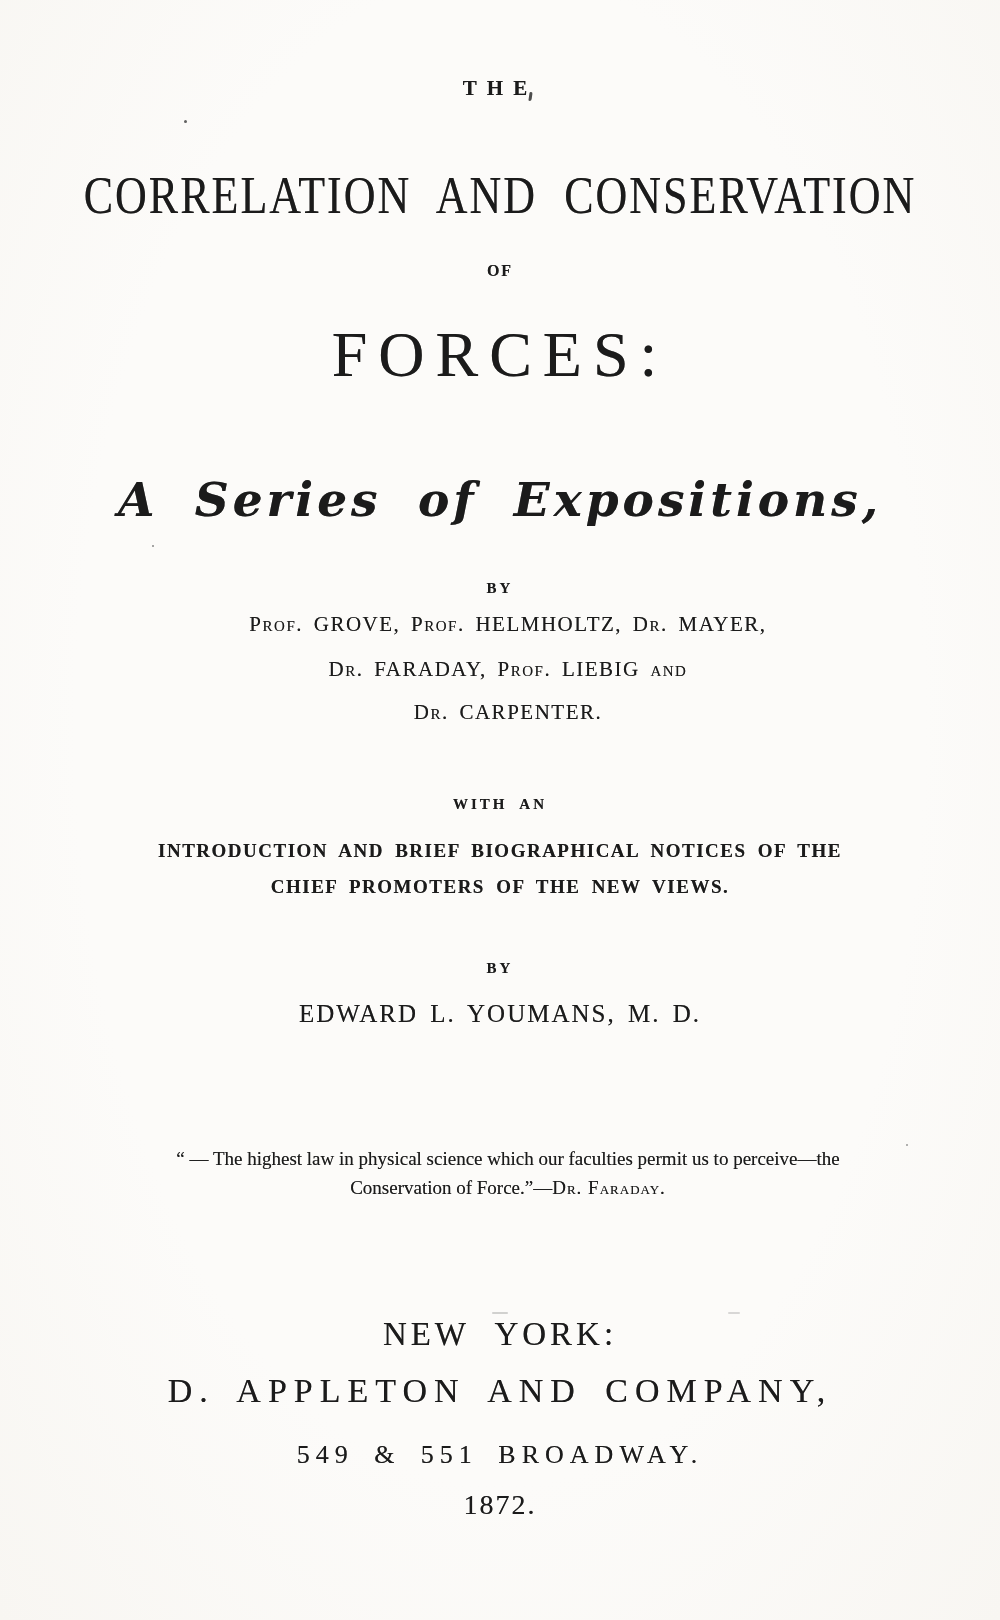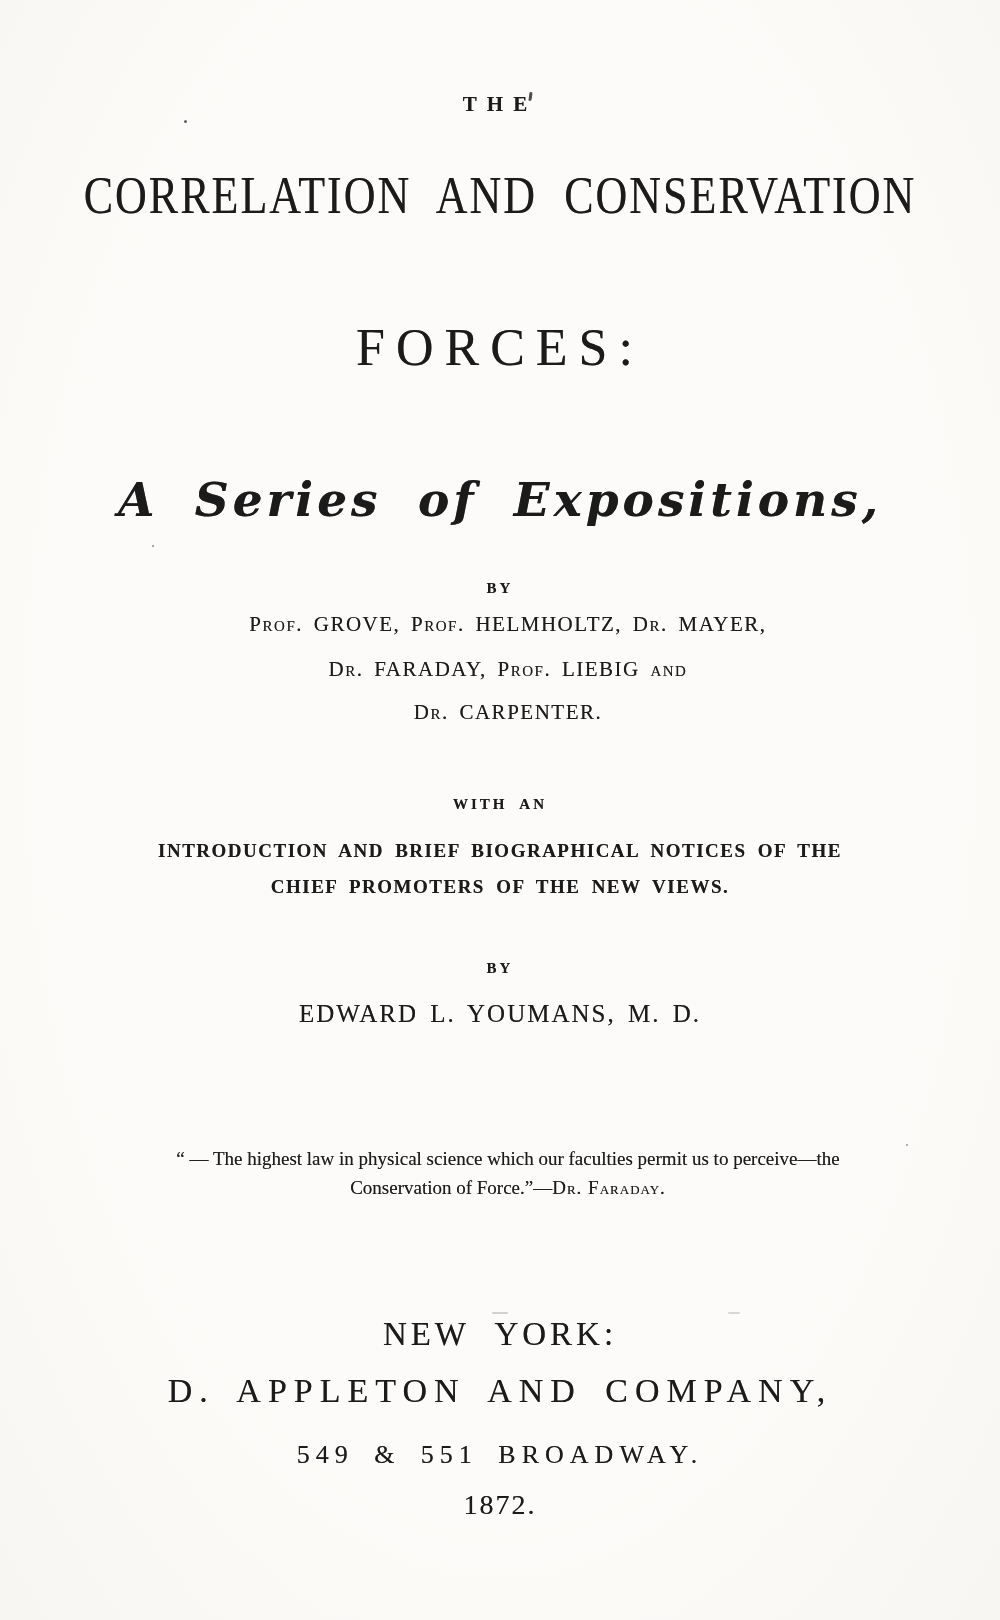--- a/index.html
+++ b/index.html
@@ -26,40 +26,39 @@
     color: #1b1b1b;
   }
   
   .line { text-shadow: 0 0 0.5px rgba(20,20,20,0.55); }
 
   .the {
     top: 76px;
     font-size: 21px;
     font-weight: bold;
     letter-spacing: 10px;
-    margin-top: 16px;
   }
   .main-title-1 {
     top: 170px;
     font-size: 44px;
     letter-spacing: 2px;
     word-spacing: 14px;
     transform: scale(1.0, 1.18);
     transform-origin: 50% 50%;
     font-weight: normal;
   }
   .of-word {
     top: 262px;
     font-size: 16px;
     font-weight: bold;
     letter-spacing: 2px;
   }
   .main-title-2 {
     top: 318px;
-    font-size: 52px;
+    font-size: 64px;
     letter-spacing: 11px;
     font-weight: normal;
   }
   .series {
     top: 472px;
     font-size: 47px;
     font-family: "DejaVu Serif", serif;
     font-style: italic;
     font-weight: bold;
     letter-spacing: 4px;
@@ -150,20 +149,21 @@
 </style>
 </head>
 <body>
 
 <div class="page">
 
   <div class="line the">THE</div>
 
   <div class="line main-title-1">CORRELATION AND CONSERVATION</div>
 
+  <div class="line of-word">OF</div>
 
   <div class="line main-title-2">FORCES:</div>
 
   <div class="line series">A Series of Expositions,</div>
 
   <div class="line by-small by-1">BY</div>
 
   <div class="line authors authors-1">Prof. GROVE, Prof. HELMHOLTZ, Dr. MAYER,</div>
   <div class="line authors authors-2">Dr. FARADAY, Prof. LIEBIG and</div>
   <div class="line authors authors-3">Dr. CARPENTER.</div>

